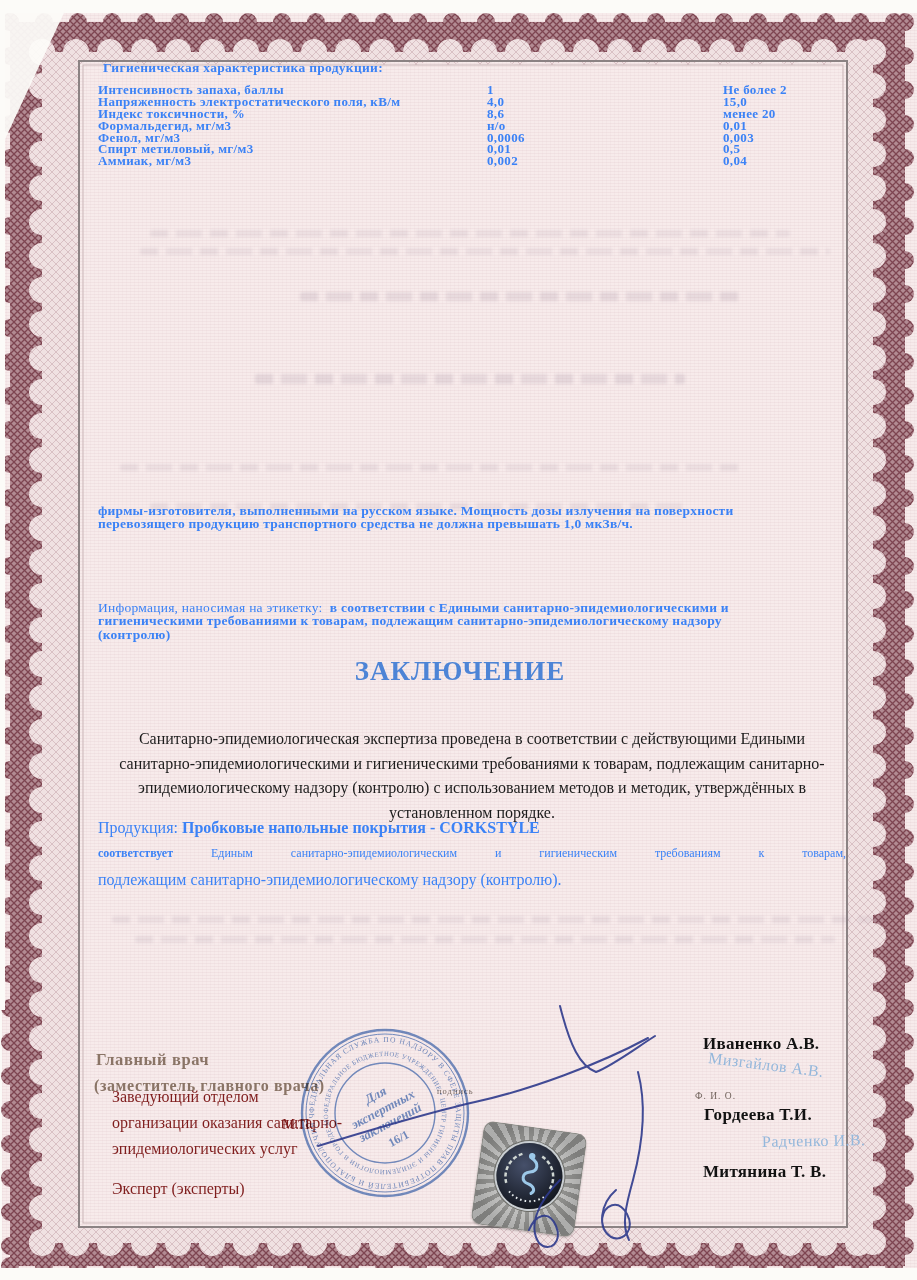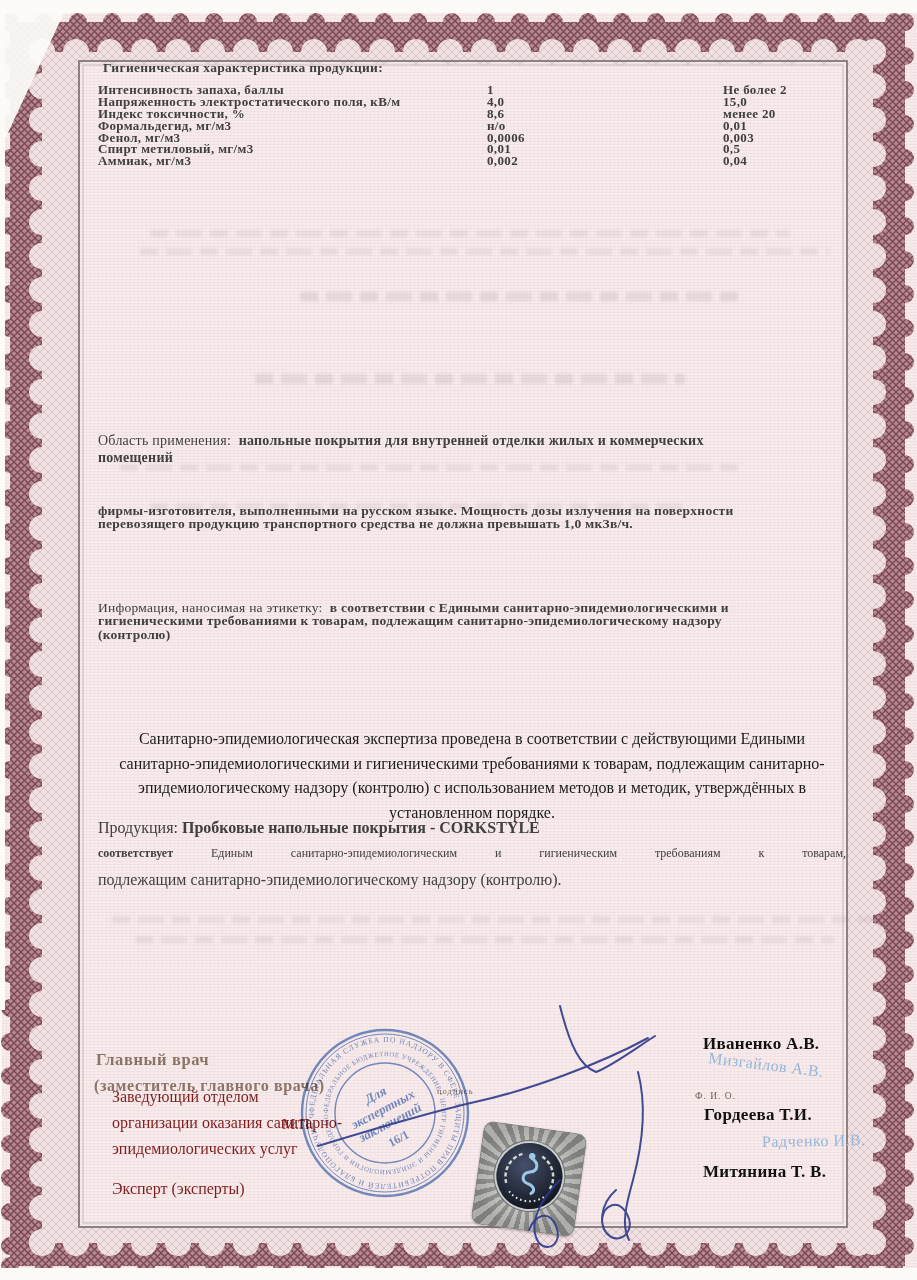--- a/index.html
+++ b/index.html
@@ -11,21 +11,21 @@
           repeating-linear-gradient(90deg, rgba(216,185,191,.10) 0 1px, rgba(0,0,0,0) 1px 4px),
           #f7ebeb;}
   .edge-top{position:absolute;left:0;top:0;width:917px;height:13px;background:#fcfbf8;}
   .edge-left{position:absolute;left:0;top:0;width:5px;height:1010px;background:#fcfbf8;}
   .edge-bottom{position:absolute;left:0;top:1268px;width:917px;height:12px;background:#fcfbf8;}
   .corner-wedge{position:absolute;left:0;top:0;width:0;height:0;
       border-top:150px solid rgba(252,251,248,.95);border-right:70px solid transparent;}
   .border-svg{position:absolute;left:0;top:0;}
 
   
-  .blk{position:absolute;color:#404040;}
+  .blk{position:absolute;color:#3b82f6;}
   .hyg-title{left:103px;top:60px;font-size:13.5px;font-weight:bold;letter-spacing:.3px;}
   .hyg-rows{left:98px;top:84px;width:740px;font-size:13px;font-weight:bold;letter-spacing:.35px;}
   .hyg-row{display:flex;height:11.9px;line-height:12.4px;}
   .hyg-name{width:389px;}
   .hyg-val{width:236px;}
   .hyg-norm{flex:1;}
 
   .sec{font-size:13.5px;letter-spacing:.25px;line-height:13.4px;}
   .sec .lbl{font-weight:normal;}
   .sec .v{font-weight:bold;}
@@ -395,36 +395,33 @@
       <span class="hyg-val">0,01</span>
       <span class="hyg-norm">0,5</span>
     </div>
     <div class="hyg-row">
       <span class="hyg-name">Аммиак, мг/м3</span>
       <span class="hyg-val">0,002</span>
       <span class="hyg-norm">0,04</span>
     </div>
   </div>
 
-  <div class="blk sec scope">
-    <div><span class="lbl">Область применения:</span>&nbsp;&nbsp;<span class="v">напольные покрытия для внутренней отделки жилых и коммерческих</span></div>
-    <div class="v">помещений</div>
-  </div>
 
   <div class="blk sec conds">
     <div class="v">фирмы-изготовителя, выполненными на русском языке. Мощность дозы излучения на поверхности</div>
     <div class="v">перевозящего продукцию транспортного средства не должна превышать 1,0 мкЗв/ч.</div>
   </div>
 
   <div class="blk sec label-info">
     <div><span class="lbl">Информация, наносимая на этикетку:</span>&nbsp;&nbsp;<span class="v">в соответствии с Едиными санитарно-эпидемиологическими и</span></div>
     <div class="v">гигиеническими требованиями к товарам, подлежащим санитарно-эпидемиологическому надзору</div>
     <div class="v">(контролю)</div>
   </div>
 
+  <div class="blk conclusion-h">ЗАКЛЮЧЕНИЕ</div>
   <div class="blk para">
     <div>Санитарно-эпидемиологическая экспертиза проведена в соответствии с действующими Едиными</div>
     <div>санитарно-эпидемиологическими и гигиеническими требованиями к товарам, подлежащим санитарно-</div>
     <div>эпидемиологическому надзору (контролю)  с использованием методов и методик, утверждённых в</div>
     <div>установленном порядке.</div>
   </div>
   <div class="blk product-line">
     <span>Продукция:</span>
     <span class="b">Пробковые напольные покрытия - CORKSTYLE</span>
   </div>

